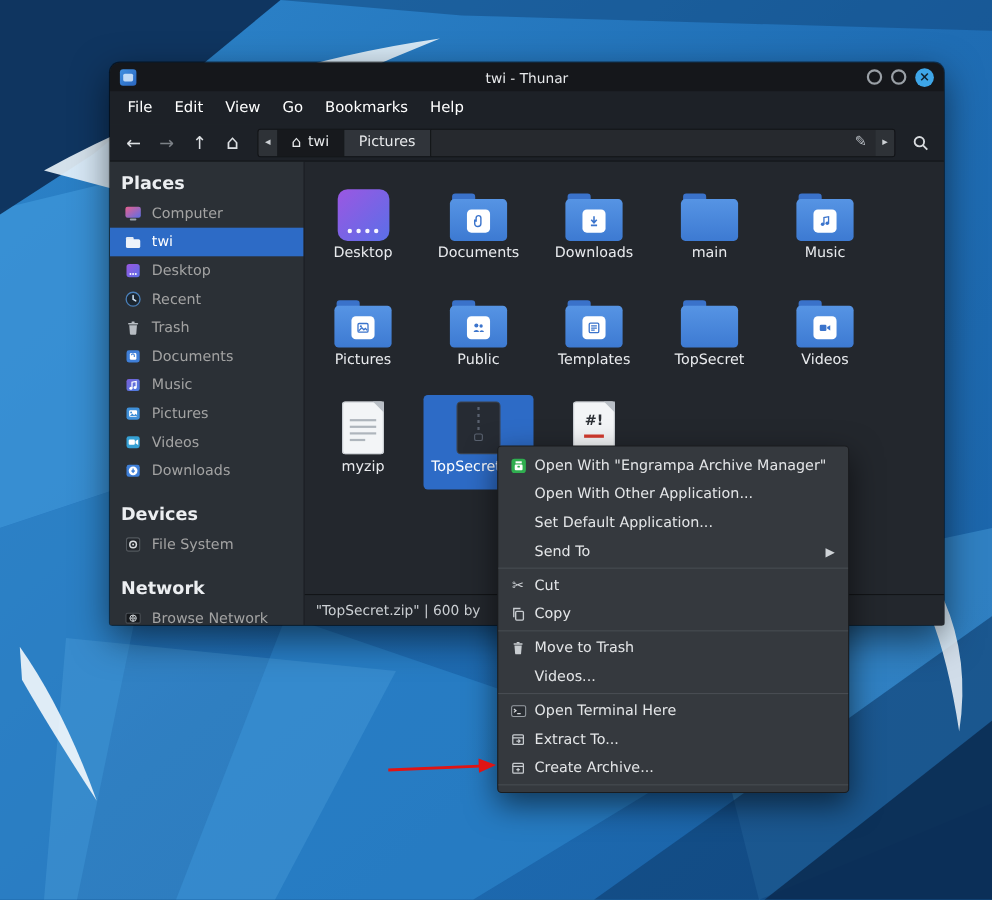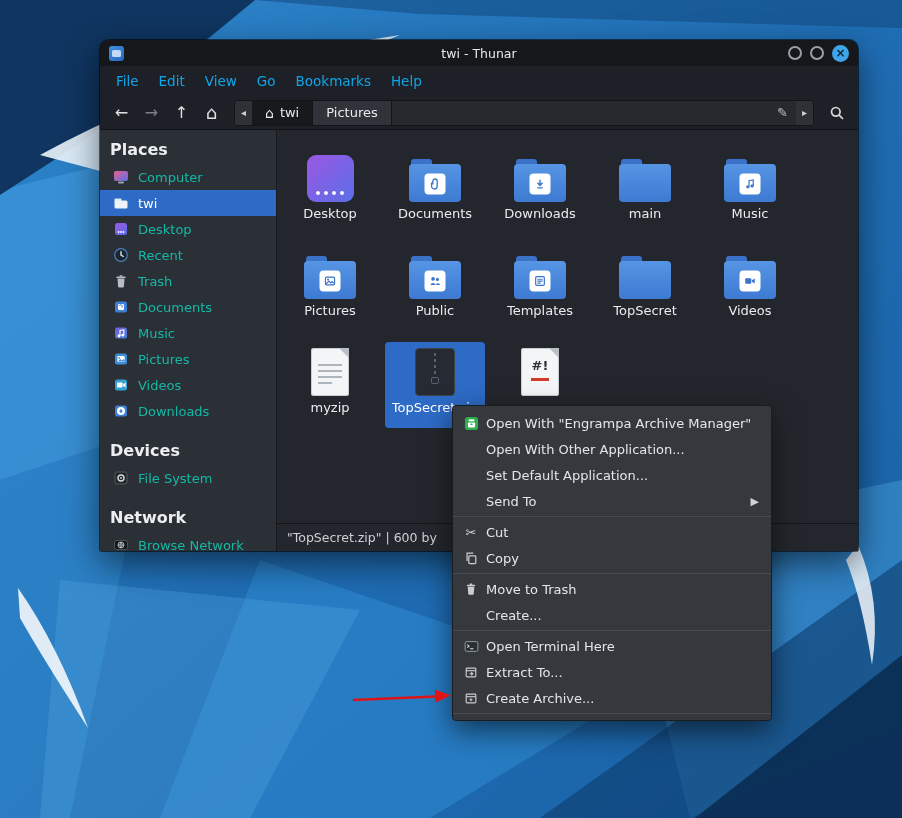--- a/index.html
+++ b/index.html
@@ -4,39 +4,39 @@
 <style>
   * { margin:0; padding:0; box-sizing:border-box; }
   html,body { width:902px; height:818px; overflow:hidden; }
   body { position:relative; font-family:"DejaVu Sans","Liberation Sans",sans-serif; background:#1f72b8; }
 
   
   .wallpaper { position:absolute; inset:0; z-index:0; }
 
   
   .window {
-    position:absolute; left:100px; top:40px; width:758px; height:511px; z-index:10;
+    position:absolute; left:100px; top:57px; width:758px; height:511px; z-index:10;
     background:#23272d; border-radius:9px 9px 2px 2px;
     box-shadow:0 12px 34px rgba(0,0,0,.55), 0 0 0 1px rgba(0,0,0,.55);
     display:flex; flex-direction:column;
   }
   .titlebar { height:26px; flex:none; background:#15171b; border-radius:9px 9px 0 0;
     display:flex; align-items:center; padding:0 9px; position:relative; }
   .win-icon { width:15px; height:15px; border-radius:3px; background:linear-gradient(135deg,#3f8fe0,#2a66c0);
     position:relative; flex:none; }
   .win-icon::after { content:""; position:absolute; left:3px; top:4px; width:9px; height:7px;
     background:#cfe4fa; border-radius:1.5px; opacity:.9; }
   .title { position:absolute; left:0; right:0; text-align:center; font-size:12.5px; color:#e7e9eb; }
   .win-controls { margin-left:auto; display:flex; gap:8px; align-items:center; z-index:2; }
   .wc { width:14px; height:14px; border-radius:50%; border:2px solid #9aa0a6; }
   .wc.close { border:none; width:17px; height:17px; background:#3ea6e8; color:#10222f;
     display:flex; align-items:center; justify-content:center; font-size:12px; font-weight:bold; line-height:1; }
 
   .menubar { height:30px; flex:none; background:#1d2127; display:flex; align-items:center; padding:0 6px; }
-  .menubar .mitem { padding:4px 10px; font-size:13.5px; color:#0ea5e9; border-radius:3px;text-align:right; }
+  .menubar .mitem { padding:4px 10px; font-size:13.5px; color:#ffffff; border-radius:3px;text-align:right; }
 
   .toolbar { height:34px; flex:none; background:#1d2127; border-bottom:1px solid #111316;
     display:flex; align-items:center; padding:0 8px; gap:3px; }
   .tbtn { width:27px; height:26px; display:flex; align-items:center; justify-content:center;
     color:#dde0e3; font-size:16px; border-radius:3px; flex:none; }
   .tbtn.dim { color:#7c8187; }
   .crumbbar { flex:1; height:26px; margin:0 6px; background:#26292e; border:1px solid #121417;
     border-radius:3px; display:flex; align-items:stretch; overflow:hidden; }
   .crumb-scroll { width:17px; background:#2e3237; color:#cdd1d5; display:flex; align-items:center;
     justify-content:center; font-size:10px; flex:none; }
@@ -45,21 +45,21 @@
   .crumb.sibling { background:#30343a; border-left:1px solid #121417; border-right:1px solid #121417; }
   .pathrest { flex:1; display:flex; align-items:center; justify-content:flex-end; padding:0 8px;
     color:#b9bec4; font-size:13px; }
 
   .winbody { flex:1; display:flex; min-height:0; }
   .sidebar { width:177px; flex:none; background:#2b3036; border-right:1px solid #171a1e;
     padding-top:4px; overflow:hidden; }
   .shead { font-size:16px; font-weight:bold; color:#eceef1; padding:6px 10px 5px 10px; }
   .shead.gap { margin-top:11px; }
   .srow { height:26px; display:flex; align-items:center; gap:9px; padding:0 8px 0 13px;
-    font-size:13px; color:#14b8a6; }
+    font-size:13px; color:#a3a3a3; }
   .srow.selected { background:#2d6bc6; color:#ffffff; }
   .sic { width:16px; height:16px; flex:none; display:flex; align-items:center; justify-content:center; }
 
   .mainpane { flex:1; display:flex; flex-direction:column; min-width:0; background:#23272d; }
   .filegrid { flex:1; display:grid; grid-template-columns:repeat(5,100px); grid-auto-rows:86px;
     gap:11px 5px; padding:18px 0 0 3px; align-content:start; }
   .fcell { display:flex; flex-direction:column; align-items:center; padding-top:2px; border-radius:4px; }
   .fcell.selected { background:#2d6bc6; }
   .ficon { height:52px; display:flex; align-items:flex-end; justify-content:center; }
   .flabel { margin-top:4px; font-size:13px; color:#e9ebee; max-width:96px; white-space:nowrap;
@@ -599,21 +599,21 @@
           <path d="M4.2 5.4 h7.6 l-.7 8.4 a1 1 0 0 1 -1 .9 H5.9 a1 1 0 0 1 -1 -.9 z"></path>
           <rect x="3.2" y="3.2" width="9.6" height="1.6" rx=".8"></rect>
           <rect x="6.4" y="1.8" width="3.2" height="1.5" rx=".7"></rect>
         </svg>
     </span>
     <span class="mi-label">Move to Trash</span>
   </div>
 
   <div class="menu-item">
     <span class="mi-icon"></span>
-    <span class="mi-label">Create...</span>
+    <span class="mi-label">Videos...</span>
   </div>
 
   <div class="menu-sep"></div>
 
   <div class="menu-item">
     <span class="mi-icon">
       <svg width="15" height="15" viewBox="0 0 16 16">
           <rect x="1.2" y="2.8" width="13.6" height="10.4" rx="1.6" fill="#2a2e33" stroke="#9aa0a6" stroke-width="1"></rect>
           <path d="M3.4 6 l2 1.6 -2 1.6" stroke="#d8dbde" stroke-width="1.2" fill="none"></path>
           <path d="M6.6 10.4 h3.4" stroke="#d8dbde" stroke-width="1.2"></path>

